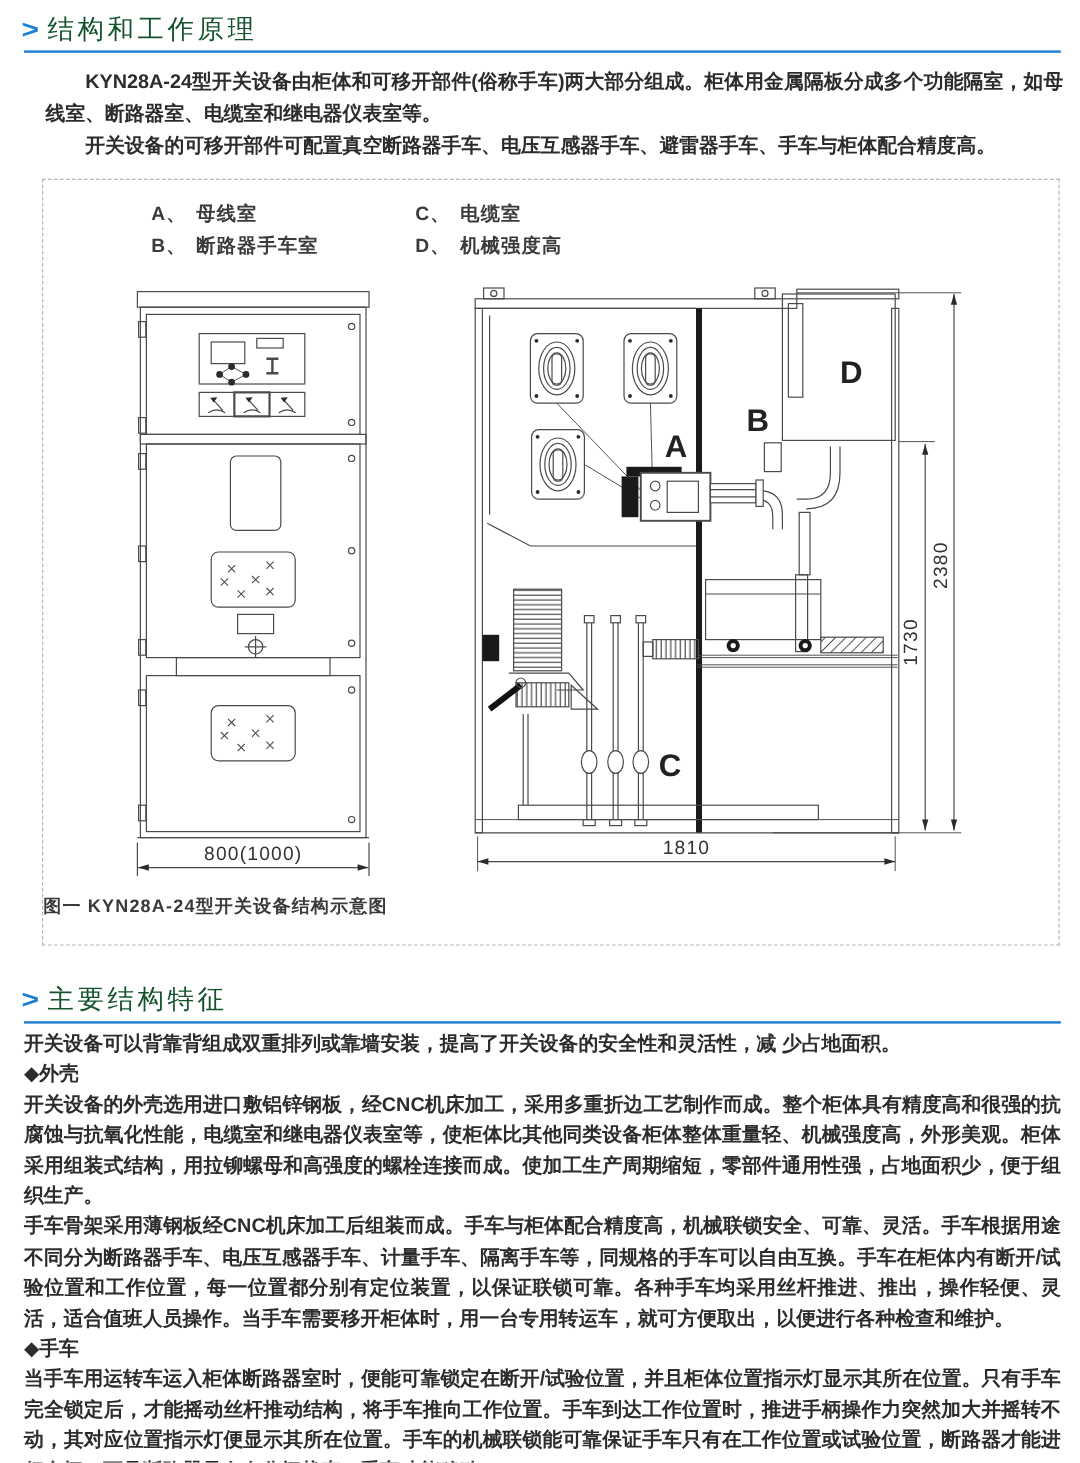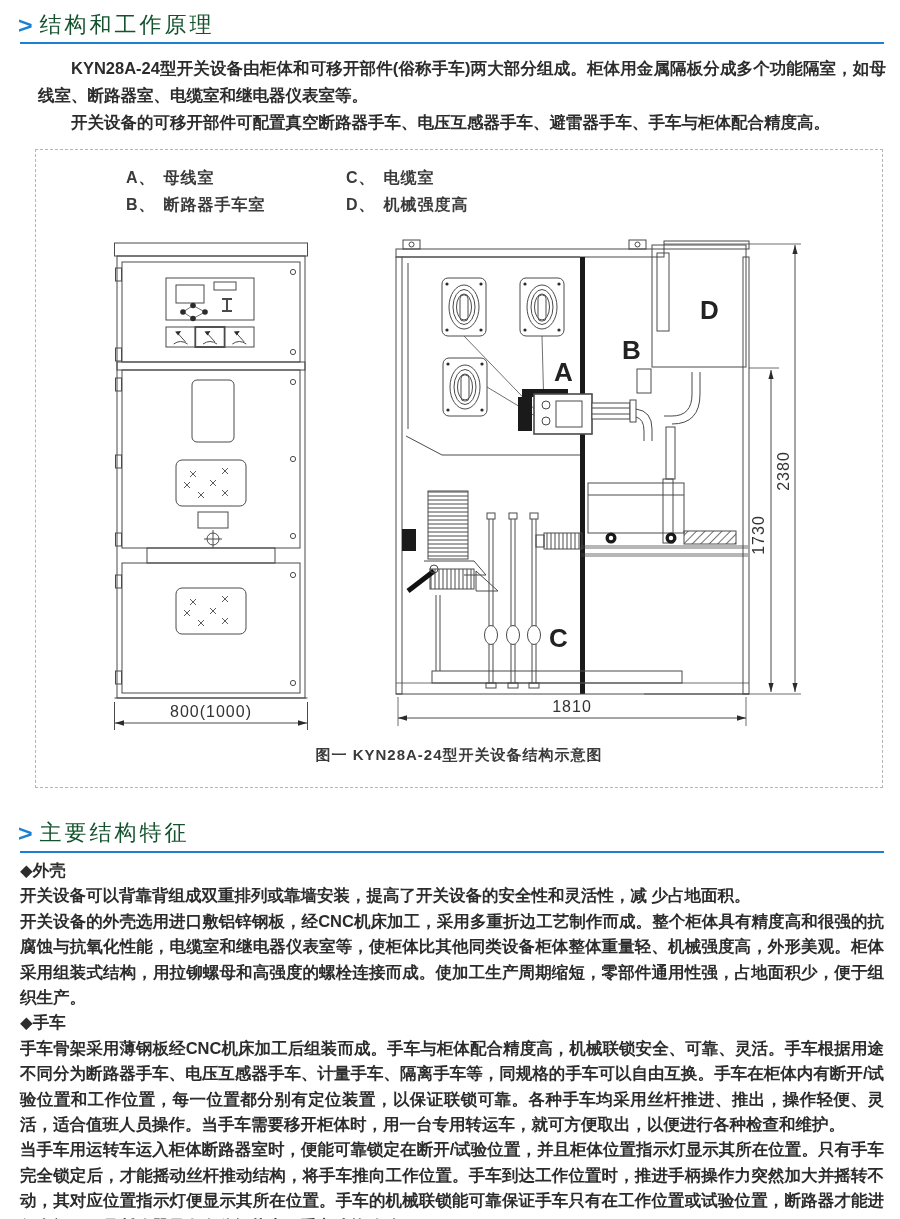--- a/index.html
+++ b/index.html
@@ -11,21 +11,21 @@
   .sec-title{font-size:22px;color:#14532d;letter-spacing:3px;font-weight:400;}
   .rule{position:absolute;left:20px;width:864px;height:2px;background:#1b7fd4;}
 
   .s1-text{position:absolute;left:28px;top:55px;width:848px;font-size:16.5px;line-height:27px;font-weight:600;text-align:justify;margin-left:10px;}
   .s1-text p{margin:0;text-indent:2em;}
 
   .figure-box{position:absolute;left:35px;top:149px;width:846px;height:637px;border:1px dashed #b5b5b5;background:#fff;}
   .legend-item{position:absolute;display:flex;font-size:16px;font-weight:600;color:#3a3a3a;letter-spacing:1px;}
   .legend-key{margin-right:8px;}
   .drawing{position:absolute;}
-  .caption{position:absolute;top:596px;left:0;width:100%;text-align:center;font-size:15px;font-weight:600;color:#3a3a3a;letter-spacing:1px;}
+  .caption{position:absolute;top:596px;left:0;width:100%;font-size:15px;font-weight:600;color:#3a3a3a;letter-spacing:1px;}
 
   .s2-text{position:absolute;left:20px;top:858px;width:864px;font-size:16.5px;line-height:25.4px;font-weight:600;text-align:justify;}
   .s2-text p{margin:0;}
 
   svg text{font-family:"Liberation Sans","DejaVu Sans",sans-serif;}
   .dim-label{font-size:16px;fill:#333;font-weight:400;letter-spacing:1px;}
   .comp-label{font-size:26px;fill:#222;font-weight:bold;}
 </style>
 </head>
 <body>
@@ -264,21 +264,21 @@
     <div class="caption">图一  KYN28A-24型开关设备结构示意图</div>
   </div>
 
   <div class="sec-header" style="top:818px;">
     <span class="sec-arrow">&gt;</span>
     <span class="sec-title">主要结构特征</span>
   </div>
   <div class="rule" style="top:851px;"></div>
 
   <div class="s2-text">
+    <p>开关设备可以背靠背组成双重排列或靠墙安装，提高了开关设备的安全性和灵活性，减 少占地面积。</p>
     <p>◆外壳</p>
-    <p>开关设备可以背靠背组成双重排列或靠墙安装，提高了开关设备的安全性和灵活性，减 少占地面积。</p>
     <p>开关设备的外壳选用进口敷铝锌钢板，经CNC机床加工，采用多重折边工艺制作而成。整个柜体具有精度高和很强的抗腐蚀与抗氧化性能，电缆室和继电器仪表室等，使柜体比其他同类设备柜体整体重量轻、机械强度高，外形美观。柜体采用组装式结构，用拉铆螺母和高强度的螺栓连接而成。使加工生产周期缩短，零部件通用性强，占地面积少，便于组织生产。</p>
+    <p>手车骨架采用薄钢板经CNC机床加工后组装而成。手车与柜体配合精度高，机械联锁安全、可靠、灵活。手车根据用途不同分为断路器手车、电压互感器手车、计量手车、隔离手车等，同规格的手车可以自由互换。手车在柜体内有断开/试验位置和工作位置，每一位置都分别有定位装置，以保证联锁可靠。各种手车均采用丝杆推进、推出，操作轻便、灵活，适合值班人员操作。当手车需要移开柜体时，用一台专用转运车，就可方便取出，以便进行各种检查和维护。</p>
     <p>◆手车</p>
-    <p>手车骨架采用薄钢板经CNC机床加工后组装而成。手车与柜体配合精度高，机械联锁安全、可靠、灵活。手车根据用途不同分为断路器手车、电压互感器手车、计量手车、隔离手车等，同规格的手车可以自由互换。手车在柜体内有断开/试验位置和工作位置，每一位置都分别有定位装置，以保证联锁可靠。各种手车均采用丝杆推进、推出，操作轻便、灵活，适合值班人员操作。当手车需要移开柜体时，用一台专用转运车，就可方便取出，以便进行各种检查和维护。</p>
     <p>当手车用运转车运入柜体断路器室时，便能可靠锁定在断开/试验位置，并且柜体位置指示灯显示其所在位置。只有手车完全锁定后，才能摇动丝杆推动结构，将手车推向工作位置。手车到达工作位置时，推进手柄操作力突然加大并摇转不动，其对应位置指示灯便显示其所在位置。手车的机械联锁能可靠保证手车只有在工作位置或试验位置，断路器才能进行合闸；而且断路器只有在分闸状态，手车才能移动。</p>
   </div>
 
 </div>
 
 </body></html>

